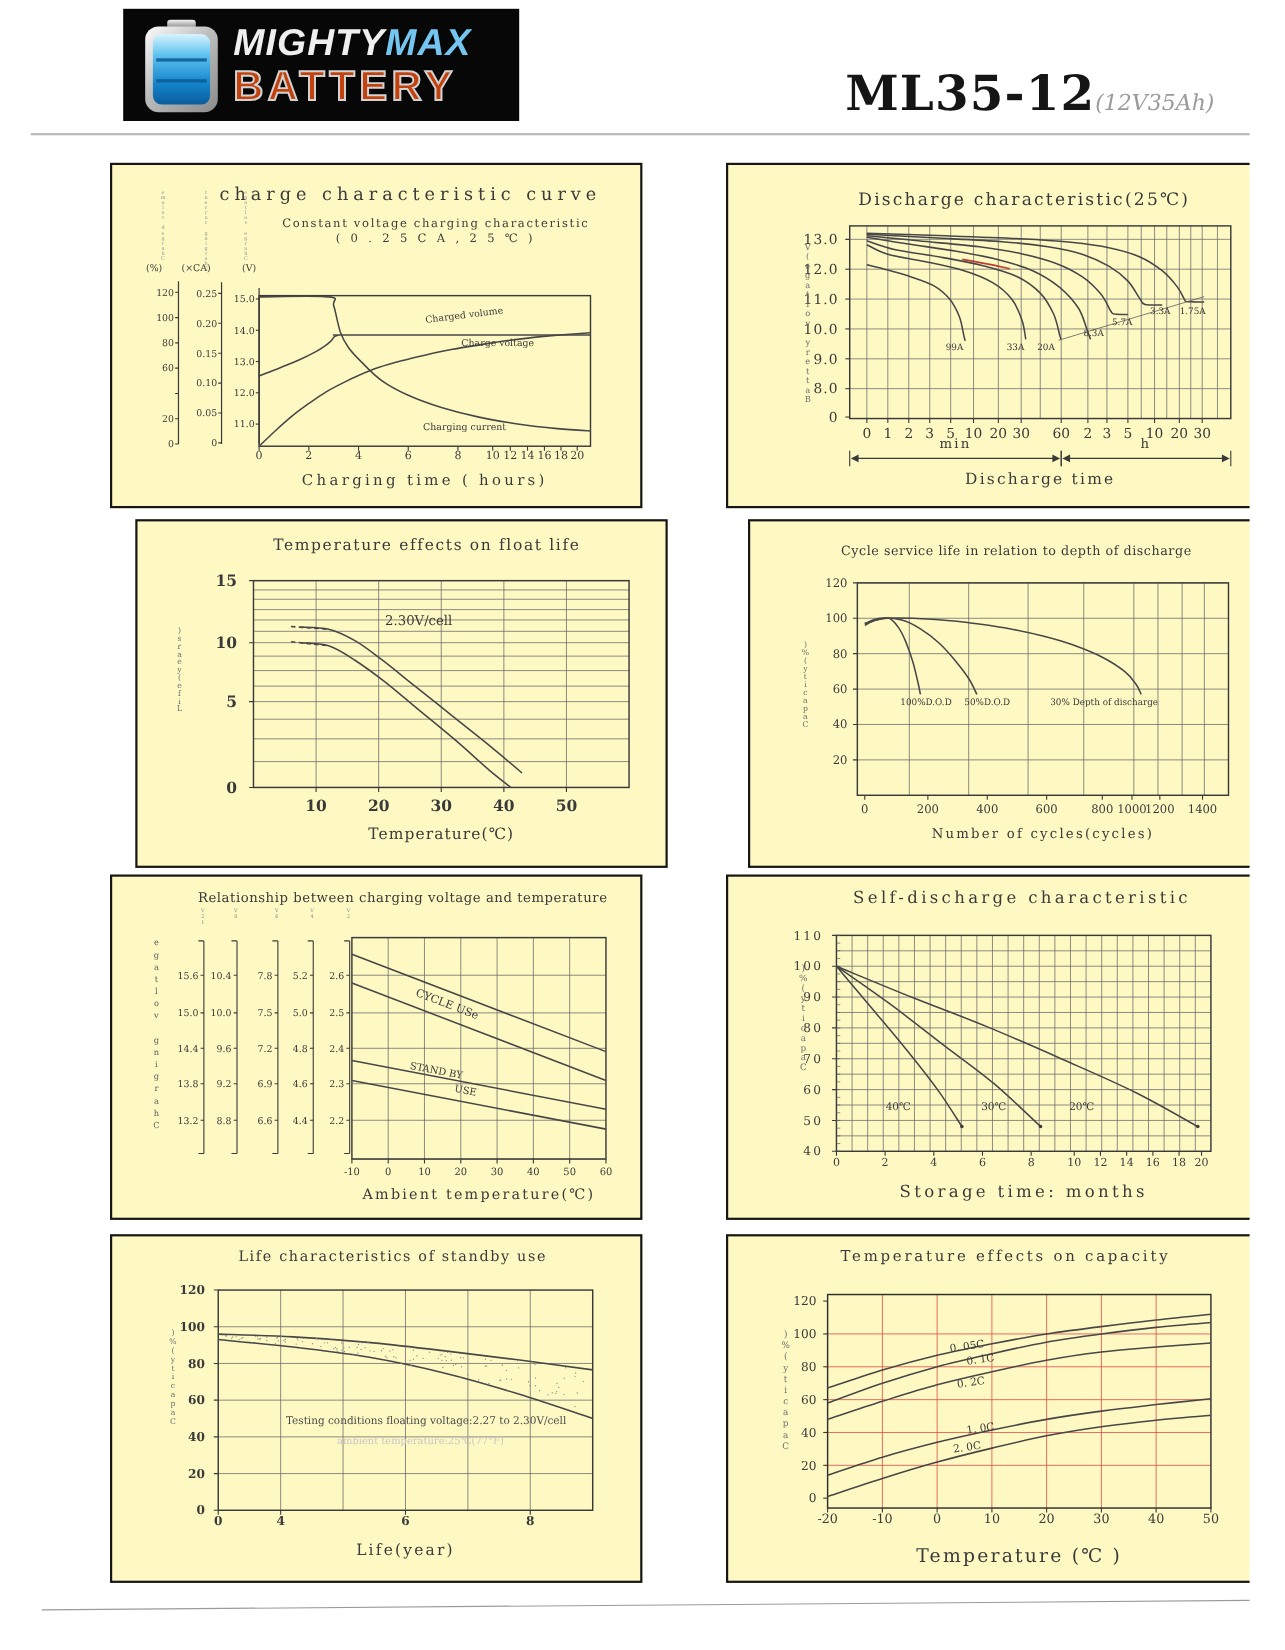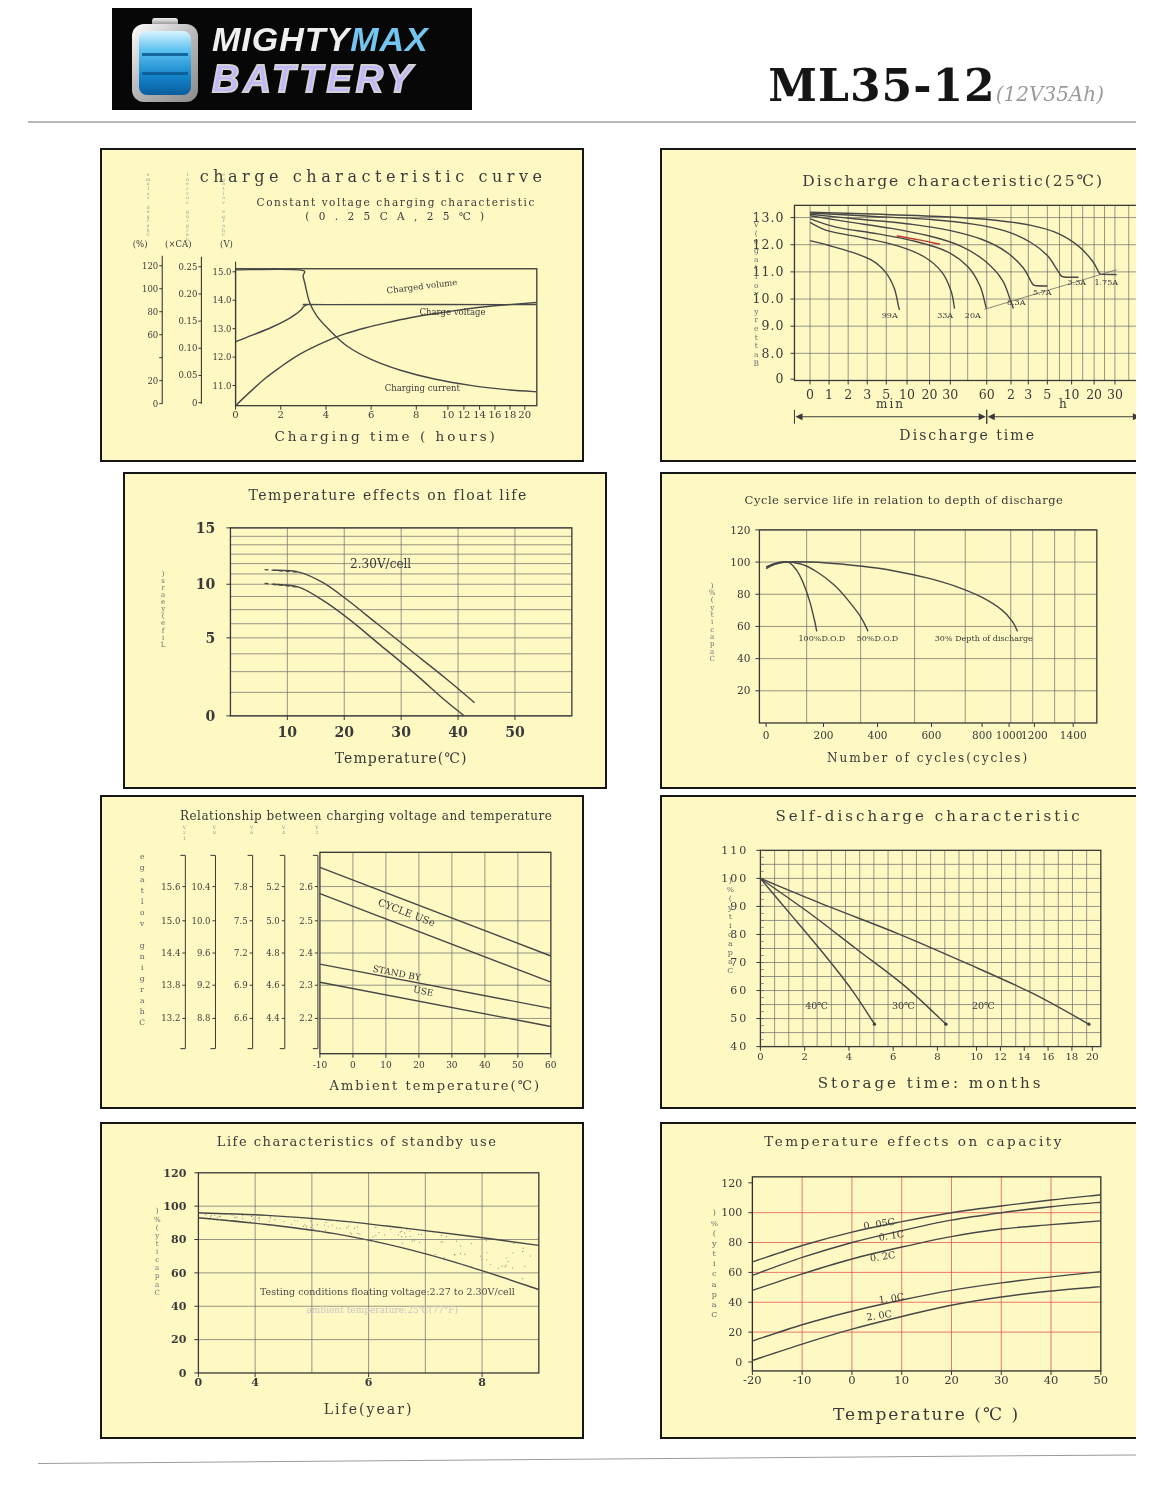--- a/index.html
+++ b/index.html
@@ -11,21 +11,21 @@
            background:linear-gradient(180deg,#f2f2f2,#7e7e7e);}
   .bat-body{position:absolute;left:20px;top:16px;width:66px;height:78px;border-radius:12px;
             background:linear-gradient(135deg,#fdfdfd 0%,#bdbdbd 45%,#8a8a8a 100%);}
   .bat-inner{position:absolute;left:7px;top:7px;right:7px;bottom:7px;border-radius:8px;
              background:linear-gradient(180deg,#d8f3ff 0%,#5ec2f0 30%,#1485cc 70%,#0a5d9d 100%);}
   .bat-stripe{position:absolute;left:3px;right:3px;height:3px;background:#0b5a92;opacity:.85;}
   .logo-l1{position:absolute;left:100px;top:12px;font-family:"Liberation Sans",sans-serif;
            font-weight:bold;font-style:italic;font-size:34px;letter-spacing:1px;color:#efefef;white-space:nowrap;}
   .logo-l1 .max{color:#74c6f0;}
   .logo-l2{position:absolute;left:100px;top:50px;font-family:"Liberation Sans",sans-serif;
-           font-weight:bold;font-style:italic;font-size:38px;letter-spacing:4px;color:#c4b5fd;
+           font-weight:bold;font-size:38px;letter-spacing:4px;color:#c2410c;
            -webkit-text-stroke:1.8px #d2d2d2;white-space:nowrap;}
   .model{position:absolute;top:60px;right:32px;text-align:center;white-space:nowrap;}
   .model .num{font-size:44px;font-weight:bold;color:#151515;letter-spacing:1px;}
   .model .spec{font-size:20px;font-style:italic;color:#9a9a9a;}
   .rule-top{position:absolute;top:121px;left:28px;width:1112px;border-top:2px solid #b9b9b9;}
   .rule-bottom{position:absolute;top:1463px;left:38px;width:1110px;border-top:1.5px solid #9a9a9a;
                transform:rotate(-0.45deg);transform-origin:left center;}
   
   .panel{position:absolute;border:2px solid #161616;background:#fef9c3;}
   .panel svg{display:block;width:100%;height:100%;}
@@ -171,21 +171,21 @@
           <text x="121" y="53.599999999999994" font-size="4.5" text-anchor="middle" fill="#949494" letter-spacing="0">v</text>
           <text x="121" y="62.8" font-size="4.5" text-anchor="middle" fill="#949494" letter-spacing="0">e</text>
           <text x="121" y="67.4" font-size="4.5" text-anchor="middle" fill="#949494" letter-spacing="0">g</text>
           <text x="121" y="72" font-size="4.5" text-anchor="middle" fill="#949494" letter-spacing="0">r</text>
           <text x="121" y="76.6" font-size="4.5" text-anchor="middle" fill="#949494" letter-spacing="0">a</text>
           <text x="121" y="81.19999999999999" font-size="4.5" text-anchor="middle" fill="#949494" letter-spacing="0">h</text>
           <text x="121" y="85.8" font-size="4.5" text-anchor="middle" fill="#949494" letter-spacing="0">C</text>
         </g>
       </svg>
     </div>
-  <div class="panel" style="left:660px;top:148px;width:480px;height:310px;padding-left:22px;">
+  <div class="panel" style="left:660px;top:148px;width:480px;height:310px;">
       <svg viewBox="0 0 478 308" preserveAspectRatio="none">
         <g>
           <g>
             <line x1="125.525" y1="55" x2="125.525" y2="229" stroke="#6b6b6b" stroke-width="0.7"></line>
             <line x1="144.5" y1="55" x2="144.5" y2="229" stroke="#6b6b6b" stroke-width="0.7"></line>
             <line x1="163.475" y1="55" x2="163.475" y2="229" stroke="#6b6b6b" stroke-width="0.7"></line>
             <line x1="182.45" y1="55" x2="182.45" y2="229" stroke="#6b6b6b" stroke-width="0.7"></line>
             <line x1="201.425" y1="55" x2="201.425" y2="229" stroke="#6b6b6b" stroke-width="0.7"></line>
             <line x1="222.125" y1="55" x2="222.125" y2="229" stroke="#6b6b6b" stroke-width="0.7"></line>
             <line x1="244.55" y1="55" x2="244.55" y2="229" stroke="#6b6b6b" stroke-width="0.7"></line>
@@ -366,21 +366,21 @@
           <g>
             <path d="M147.5 94.6C151.8 94.9 164.8 94.5 173.0 96.5C181.2 98.5 188.9 102.2 196.8 106.7C204.7 111.1 211.5 116.5 220.6 123.3C229.7 130.1 240.4 138.9 251.2 147.4C262.0 155.8 273.9 165.2 285.2 174.2C296.5 183.1 308.7 192.5 319.2 201.0C329.7 209.5 343.3 221.0 348.1 225.1" fill="none" stroke="#474747" stroke-width="1.4"></path>
             <path d="M147.5 108.5C151.8 109.0 164.8 108.7 173.0 111.3C181.2 113.9 188.3 118.8 196.8 124.2C205.3 129.6 214.4 136.2 224.0 143.6C233.6 151.0 243.8 159.8 254.6 168.6C265.4 177.4 277.8 187.3 288.6 196.4C299.4 205.5 311.0 216.3 319.2 223.2C327.4 230.1 334.8 235.5 337.9 238.0" fill="none" stroke="#474747" stroke-width="1.4"></path>
             <path d="M139.0 94.1 L 173.0 96.5" fill="none" stroke="#474747" stroke-width="1.4" stroke-dasharray="4 3"></path>
             <path d="M139.0 107.6 L 173.0 111.3" fill="none" stroke="#474747" stroke-width="1.4" stroke-dasharray="4 3"></path>
           </g>
           <text x="254.6" y="92.775" font-size="12" text-anchor="middle" fill="#3a3a3a" letter-spacing="0">2.30V/cell</text>
         </g>
       </svg>
     </div>
-  <div class="panel" style="left:660px;top:472px;width:480px;height:313px;">
+  <div class="panel" style="left:680px;top:472px;width:480px;height:313px;">
       <svg viewBox="0 0 478 308" preserveAspectRatio="none">
         <g>
           <g>
             <line x1="144.04000000000002" y1="55" x2="144.04000000000002" y2="245" stroke="#6b6b6b" stroke-width="0.7"></line>
             <line x1="197.8" y1="55" x2="197.8" y2="245" stroke="#6b6b6b" stroke-width="0.7"></line>
             <line x1="251.56" y1="55" x2="251.56" y2="245" stroke="#6b6b6b" stroke-width="0.7"></line>
             <line x1="301.96000000000004" y1="55" x2="301.96000000000004" y2="245" stroke="#6b6b6b" stroke-width="0.7"></line>
             <line x1="347.32" y1="55" x2="347.32" y2="245" stroke="#6b6b6b" stroke-width="0.7"></line>
             <line x1="369.16" y1="55" x2="369.16" y2="245" stroke="#6b6b6b" stroke-width="0.7"></line>
             <line x1="391" y1="55" x2="391" y2="245" stroke="#6b6b6b" stroke-width="0.7"></line>

